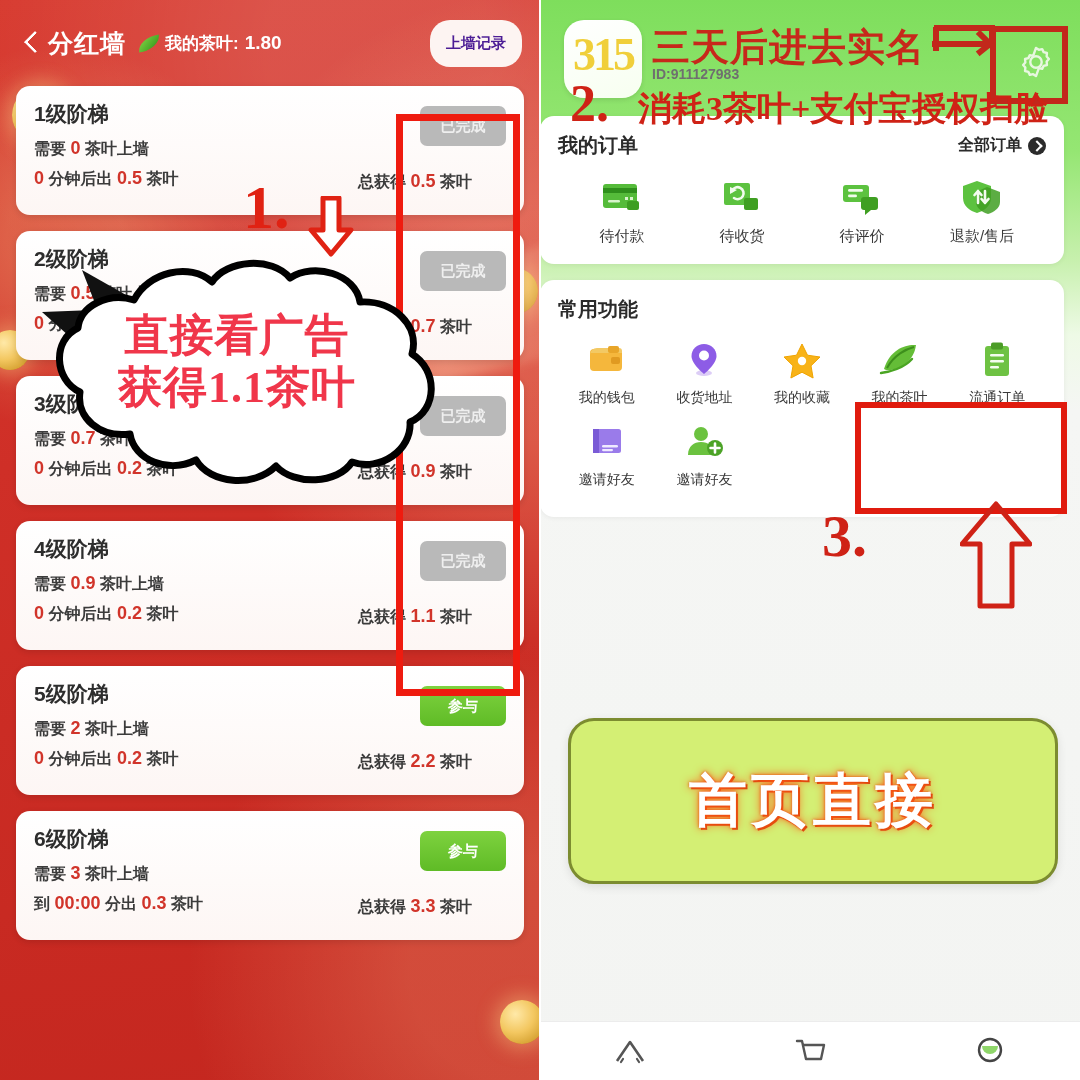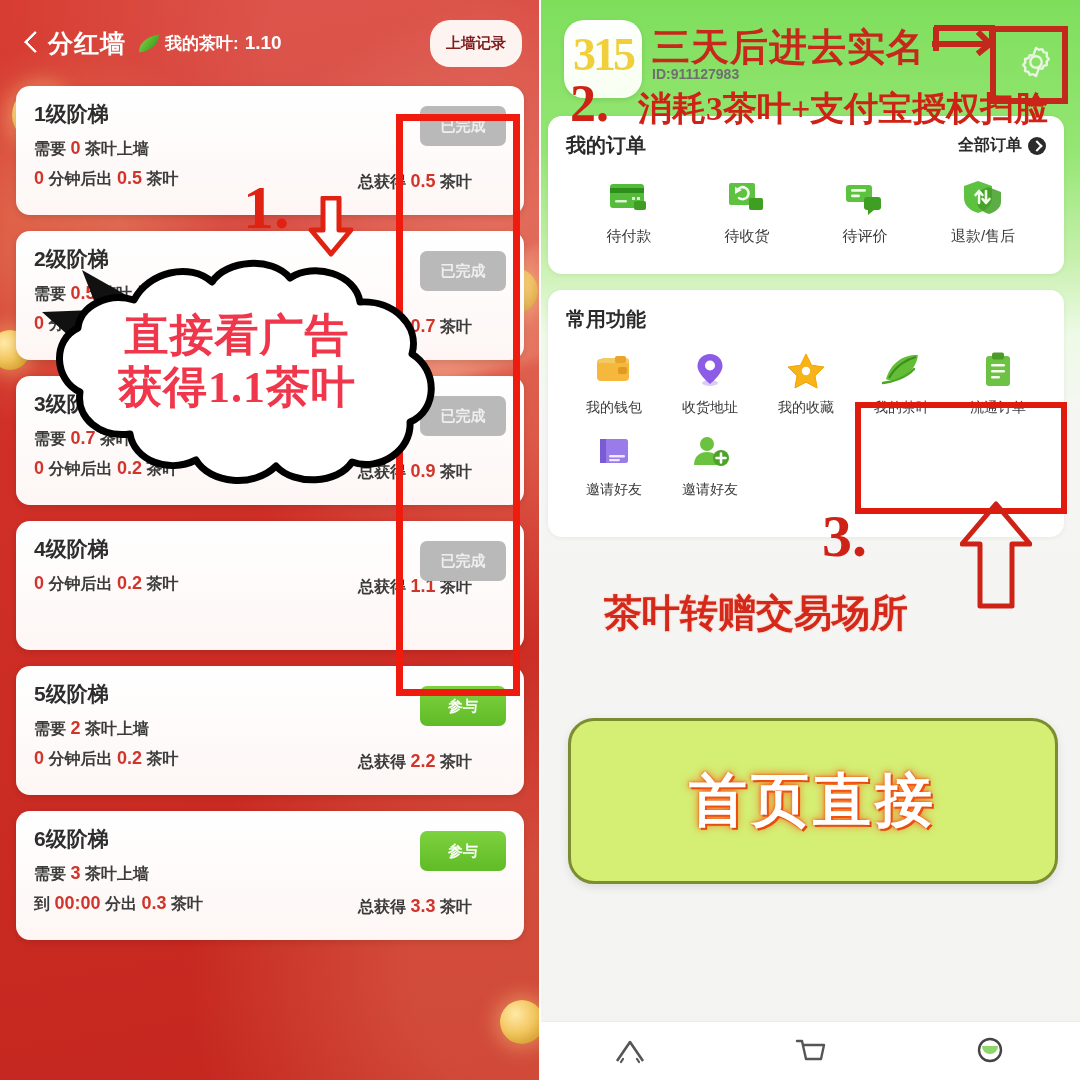--- a/index.html
+++ b/index.html
@@ -36,21 +36,21 @@
   .back-chev{width:26px;height:26px;position:relative;margin-right:4px;cursor:pointer;flex:0 0 auto;}
   .back-chev:before{content:"";position:absolute;left:9px;top:4px;width:13px;height:13px;
     border-left:3.5px solid #fff;border-bottom:3.5px solid #fff;transform:rotate(45deg);border-radius:1px;}
   .l-title{color:#ffffff;font-size:25px;font-weight:bold;letter-spacing:1px;margin-right:12px;}
   .myleaf{display:flex;align-items:center;color:#fff;font-size:17px;font-weight:bold;}
   .leaf-ico{width:22px;height:15px;margin-right:5px;position:relative;flex:0 0 auto;}
   .leaf-ico i{position:absolute;inset:0;display:block;
     background:linear-gradient(135deg,#8fd94b 0%,#4fae2a 60%,#2f8418 100%);
     border-radius:100% 0 100% 0;transform:rotate(-8deg);}
   .myleaf .val{margin-left:6px;font-size:19px;}
-  .rec-btn{margin-left:auto;background:#fdf4f2;color:#7f1d1d;font-size:15px;font-weight:bold;
+  .rec-btn{margin-left:auto;background:#fdf4f2;color:#4c1d95;font-size:15px;font-weight:bold;
     padding:14px 16px;border-radius:20px;white-space:nowrap;cursor:pointer;}
 
   .tiers{position:relative;z-index:3;padding:0 16px;}
   .tier{background:linear-gradient(180deg,#ffffff 0%,#fdf6f4 100%);border-radius:14px;
         margin-bottom:16px;padding:14px 18px 19px 18px;position:relative;min-height:96px;
         box-shadow:0 2px 6px rgba(0,0,0,.12);}
   .tier .tname{font-size:21px;font-weight:bold;color:#2d2d2d;margin-bottom:7px;}
   .tier .trow{font-size:16px;color:#3b3b3b;font-weight:bold;line-height:1.55;}
   .tier .trow .r{color:#d1342a;font-weight:bold;font-size:18px;}
   .tier .bottom{display:flex;justify-content:space-between;align-items:flex-end;margin-top:2px;}
@@ -85,21 +85,21 @@
     font-family:"Liberation Serif",serif;letter-spacing:1px;white-space:nowrap;}
   .ann-2{position:absolute;left:30px;top:78px;font-size:52px;font-weight:bold;color:#cf2216;
     font-family:"Liberation Serif",serif;z-index:9;line-height:1;}
   .ann-sub{position:absolute;left:98px;top:86px;font-size:34px;font-weight:bold;color:#cf2216;
     font-family:"Liberation Serif",serif;white-space:nowrap;z-index:9;}
   .gear-wrap{position:absolute;right:20px;top:38px;width:48px;height:48px;
     display:flex;align-items:center;justify-content:center;cursor:pointer;}
   .gearbox{position:absolute;right:12px;top:26px;width:66px;height:66px;border:6px solid #c2281b;z-index:8;}
   .gear-arrow{position:absolute;right:70px;top:22px;width:78px;height:36px;z-index:8;}
 
-  .card{background:#ffffff;border-radius:14px;margin:0 16px 16px 8px;padding:16px 18px 24px 18px;
+  .card{background:#ffffff;border-radius:14px;margin:0 16px 16px 0;padding:16px 18px 14px 18px;
     box-shadow:0 1px 5px rgba(0,0,0,.06);position:relative;}
   .card-head{display:flex;align-items:center;justify-content:space-between;margin-bottom:8px;}
   .card-head .t{font-size:20px;font-weight:bold;color:#2b2b2b;}
   .card-head .more{font-size:16px;font-weight:bold;color:#2b2b2b;display:flex;align-items:center;cursor:pointer;}
   .card-head .more .chev{display:inline-block;width:18px;height:18px;border-radius:50%;
     background:#2b2b2b;margin-left:6px;position:relative;}
   .card-head .more .chev:before{content:"";position:absolute;left:5px;top:5px;width:6px;height:6px;
     border-top:2px solid #fff;border-right:2px solid #fff;transform:rotate(45deg);}
   .ograd{display:flex;justify-content:space-around;padding:10px 4px 4px 4px;}
   .oitem{display:flex;flex-direction:column;align-items:center;width:88px;cursor:pointer;}
@@ -145,21 +145,21 @@
     <div class="streak"></div>
 
     <div class="l-header">
       <div class="back-chev"></div>
       <div class="l-title">分红墙</div>
       <div class="myleaf">
         <span class="leaf-ico">
             <i></i>
           </span>
         <span>我的茶叶:</span>
-        <span class="val">1.10</span>
+        <span class="val">1.80</span>
       </div>
       <div class="rec-btn">上墙记录</div>
     </div>
 
     <div class="tiers">
 
       <div class="tier">
         <div class="tname">1级阶梯</div>
         <div class="trow">
           <span>需要</span>
@@ -226,20 +226,25 @@
             <span>总获得</span>
             <span class="r">0.9</span>
             <span>茶叶</span>
           </div>
         </div>
         <div class="act done">已完成</div>
       </div>
 
       <div class="tier">
         <div class="tname">4级阶梯</div>
+        <div class="trow">
+          <span>需要</span>
+          <span class="r">0.9</span>
+          <span>茶叶上墙</span>
+        </div>
         <div class="bottom">
           <div class="trow">
             <span></span>
             <span class="r">0</span>
             <span>分钟后出</span>
             <span class="r">0.2</span>
             <span>茶叶</span>
           </div>
           <div class="total">
             <span>总获得</span>
@@ -473,21 +478,20 @@
           <div class="lbl">邀请好友</div>
         </div>
       </div>
     </div>
 
     <div class="redbox-right"></div>
     <svg class="up-arrow" viewBox="0 0 72 110">
       <polygon points="36,4 70,44 52,44 52,106 20,106 20,44 2,44" fill="none" stroke="#cf2216" stroke-width="5" stroke-linejoin="round"></polygon>
     </svg>
     <div class="ann-3">3.</div>
-    <div class="ann-4">茶叶转赠交易场所</div>
 
     <div class="yellowbox">
       <div class="ln">首页直接</div>
     </div>
 
     <div class="botnav">
       <div class="navitem">
         <svg width="34" height="28" viewBox="0 0 34 28">
           <path d="M4 24 L17 5 L30 24" fill="none" stroke="#555555" stroke-width="2.6" stroke-linejoin="round"></path>
           <path d="M8 25 l2 -3 M26 25 l-2 -3" stroke="#555555" stroke-width="2.2" stroke-linecap="round"></path>

